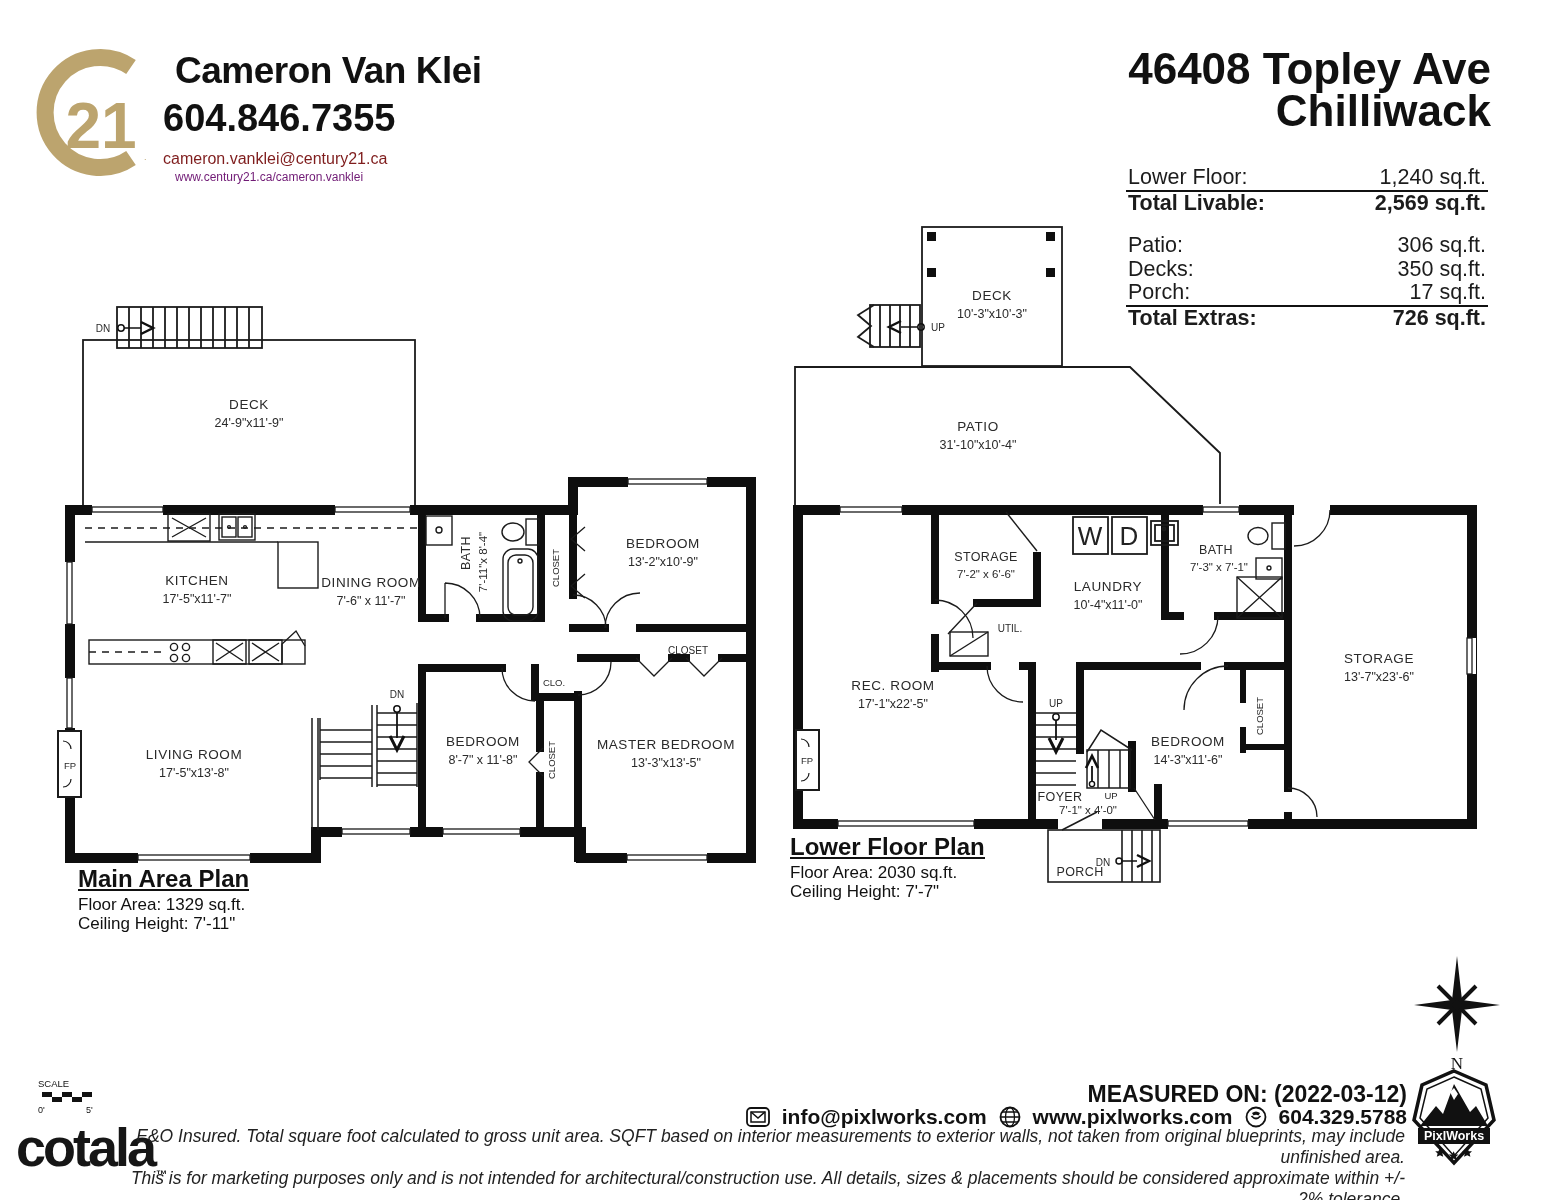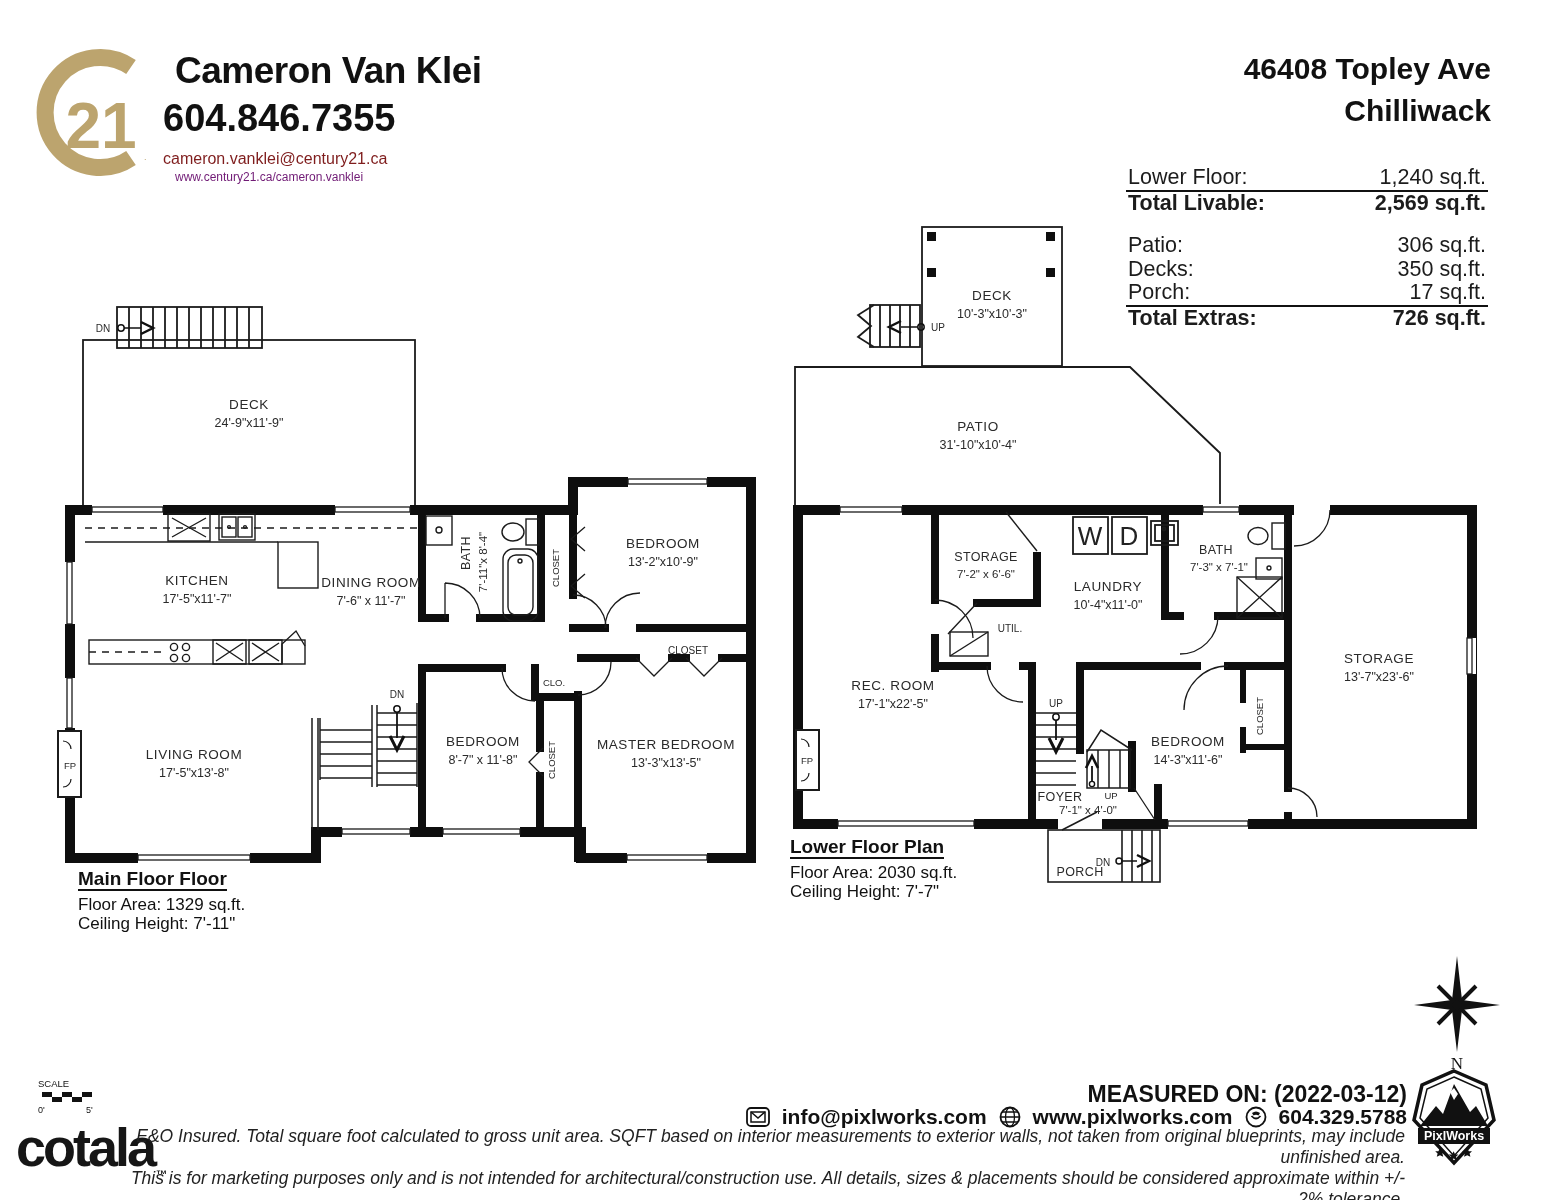--- a/index.html
+++ b/index.html
@@ -8,42 +8,42 @@
     position:relative; width:1553px; height:1200px; background:#fff;
     font-family:"Liberation Sans", sans-serif; color:#1c1c1c; overflow:hidden;
   }
   .abs { position:absolute; }
 
   
   .agent-name   { left:163px; top:50px;  font-size:37px; font-weight:700; letter-spacing:-0.5px; color:#111;margin-left:12px; }
   .agent-phone  { left:163px; top:97px;  font-size:38px; font-weight:700; color:#111; }
   .agent-email  { left:163px; top:150px; font-size:16px; color:#7f1d1d; }
   .agent-web    { left:175px; top:170px; font-size:12px; color:#701a75; }
-  .address      { right:62px; top:48px; text-align:right; font-size:30px; font-weight:700; line-height:42px; color:#111; }
+  .address      { right:62px; top:48px; text-align:right; font-size:44px; font-weight:700; line-height:42px; color:#111; }
 
   
   .area-table { left:1126px; top:166px; width:362px; font-size:21.5px; line-height:21.5px; }
   .arow { display:flex; justify-content:space-between; padding:1px 2px 1px 2px; }
   .arow.rule  { border-bottom:2.5px solid #111; }
   .arow.total { font-weight:700; }
   .group-gap  { height:19px; }
 
   
   .plan text { font-family:"Liberation Sans", sans-serif; fill:#2a2a2a; text-anchor:middle; }
   .plan .rn  { font-size:13.5px; letter-spacing:0.6px; }
   .plan .rd  { font-size:12.5px; }
   .plan .rn2 { font-size:12.5px; letter-spacing:0.4px; }
   .plan .rd2 { font-size:11.5px; }
   .plan .sm  { font-size:10px; }
   .plan .xs  { font-size:9.5px; }
   .plan .wd  { font-size:26px; fill:#222; }
 
   
   .caption { font-size:17px; line-height:19px; color:#111; }
-  .caption .cap-title { display:inline-block; font-size:19px; font-weight:700; border-bottom:2.5px solid #111; padding-bottom:1px; margin-bottom:4px; }
+  .caption .cap-title { display:inline-block; font-size:24px; font-weight:700; border-bottom:2.5px solid #111; padding-bottom:1px; margin-bottom:4px; }
 
   
   .cotala { left:16px; top:1116px; font-size:54px; font-weight:700; letter-spacing:-3px; color:#161616; }
   .cotala sup { font-size:11px; letter-spacing:0; vertical-align:baseline; position:relative; top:12px; left:2px; }
   .measured  { right:146px; top:1081px; font-size:23px; font-weight:700; color:#111; }
   .contact   { right:146px; top:1105px; display:flex; align-items:center; gap:12px; font-size:21px; font-weight:700; color:#111; }
   .contact .cicon { display:inline-block; }
   .disclaimer { right:148px; top:1126px; width:1280px; text-align:right; font-style:italic; font-size:17.5px; line-height:21px; color:#222; }
   .scalebox { left:34px; top:1076px; }
 </style>
@@ -235,21 +235,21 @@
       <text x="483" y="764" class="rd">8'-7" x 11'-8"</text>
       <text x="555" y="760" class="xs" transform="rotate(-90 555 760)">CLOSET</text>
       <text x="666" y="749" class="rn">MASTER BEDROOM</text>
       <text x="666" y="767" class="rd">13'-3"x13'-5"</text>
       <text x="194" y="759" class="rn">LIVING ROOM</text>
       <text x="194" y="777" class="rd">17'-5"x13'-8"</text>
     </g>
   </svg>
 
   <div class="abs caption" style="left:78px; top:869px;">
-    <div class="cap-title">Main Floor Floor</div>
+    <div class="cap-title">Main Area Plan</div>
     <div>Floor Area: 1329 sq.ft.</div>
     <div>Ceiling Height: 7'-11"</div>
   </div>
 
   <svg class="abs plan" style="left:780px; top:215px;" width="710" height="680" viewBox="780 215 710 680">
 
     <g stroke="#1b1b1b" stroke-width="1.8" fill="none">
       <rect x="922" y="227" width="140" height="139"></rect>
       <rect x="870" y="305" width="50" height="42"></rect>
       <path d="M880,305V347 M890,305V347 M900,305V347 M910,305V347"></path>

